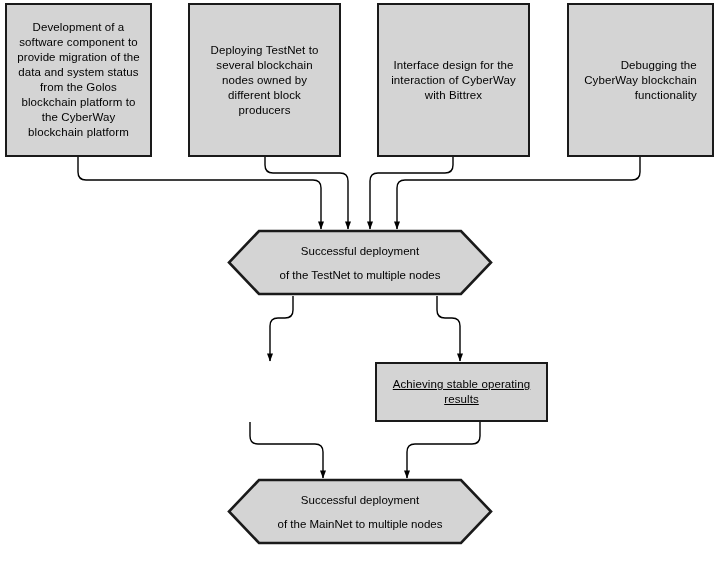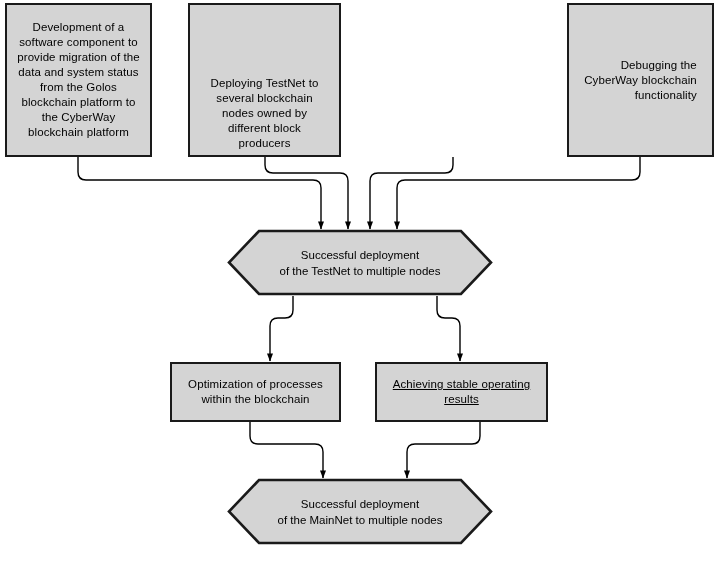--- a/index.html
+++ b/index.html
@@ -59,21 +59,21 @@
     position: absolute;
     left: 0;
     top: 0;
     width: 100%;
     height: 100%;
     display: flex;
     align-items: center;
     justify-content: center;
     text-align: center;
     font-size: 11.5px;
-    line-height: 16px;
+    line-height: 24px;
     color: #000000;
     white-space: pre-line;
   }
 </style>
 </head>
 <body>
 
 <div id="canvas">
 
   <svg id="wires" viewBox="0 0 723 565" width="723" height="565">
@@ -107,47 +107,48 @@
     <span class="lbl">Development of a
 software component to
 provide migration of the
 data and system status
 from the Golos
 blockchain platform to
 the CyberWay
 blockchain platform</span>
   </div>
 
-  <div class="node proc" style="left:188px; top:3px; width:153px; height:154px;align-items:flex-end;">
+  <div class="node proc" style="left:188px; top:3px; width:153px; height:154px;">
     <span class="lbl">Deploying TestNet to
 several blockchain
 nodes owned by
 different block
 producers</span>
   </div>
 
+  <div class="node proc" style="left:377px; top:3px; width:153px; height:154px;">
+    <span class="lbl">Interface design for the
+interaction of CyberWay
+with Bittrex</span>
+  </div>
 
   <div class="node proc" style="left:567px; top:3px; width:147px; height:154px;text-align:right;">
     <span class="lbl">Debugging the
 CyberWay blockchain
 functionality</span>
   </div>
 
   <div class="hexwrap" style="left:227px; top:229px; width:266px; height:67px;">
     <svg width="266" height="67" viewBox="0 0 266 67">
       <polygon points="32,2 234,2 264,33.5 234,65 32,65 2,33.5" fill="#d4d4d4" stroke="#1a1a1a" stroke-width="2.6" stroke-linejoin="miter"></polygon>
     </svg>
     <div class="hextext">Successful deployment
 of the TestNet to multiple nodes</div>
   </div>
 
-  <div class="node proc" style="left:170px; top:362px; width:171px; height:60px;">
-    <span class="lbl">Optimization of processes
-within the blockchain</span>
-  </div>
 
   <div class="node proc" style="left:375px; top:362px; width:173px; height:60px;text-decoration:underline;">
     <span class="lbl">Achieving stable operating
 results</span>
   </div>
 
   <div class="hexwrap" style="left:227px; top:478px; width:266px; height:67px;">
     <svg width="266" height="67" viewBox="0 0 266 67">
       <polygon points="32,2 234,2 264,33.5 234,65 32,65 2,33.5" fill="#d4d4d4" stroke="#1a1a1a" stroke-width="2.6" stroke-linejoin="miter"></polygon>
     </svg>

